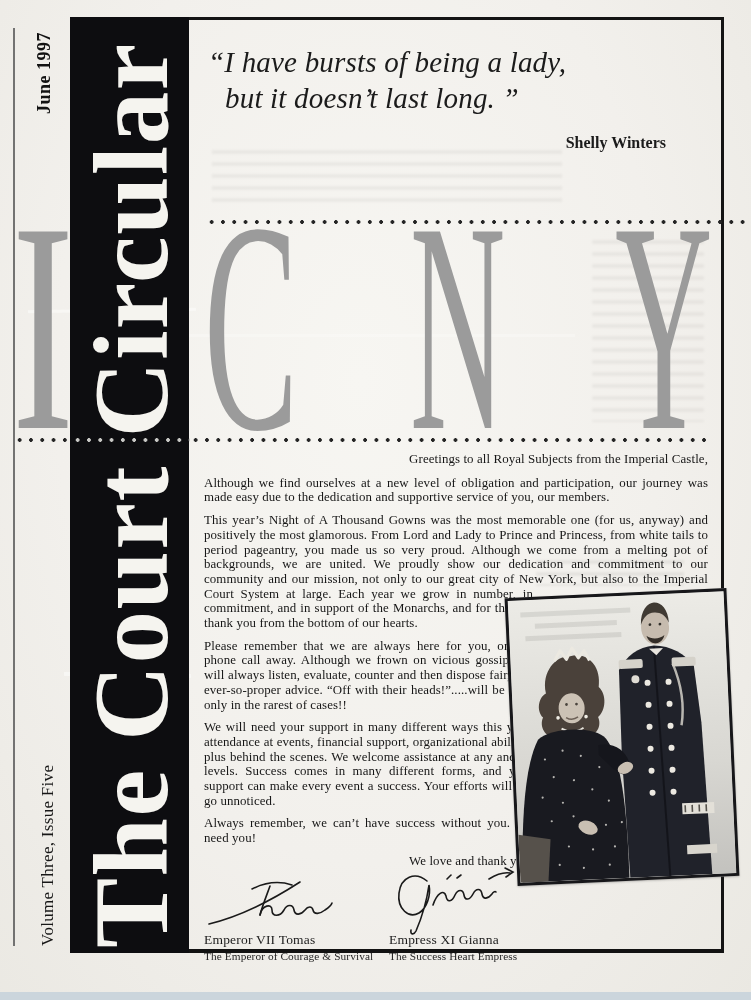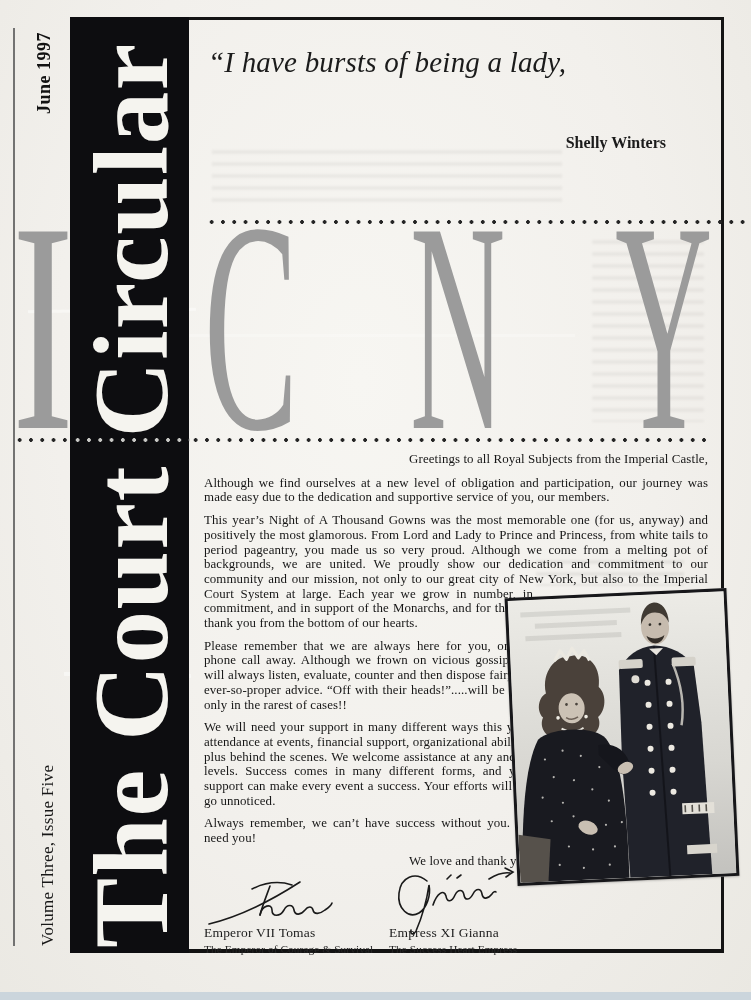--- a/index.html
+++ b/index.html
@@ -75,21 +75,21 @@
   .photo-box    { float:right; clear:right; width:175px; height:300px; }
   .photo-tilt { position:relative; z-index:5; width:216px; height:282px; margin-left:-22px; margin-top:2px;
                 border:3px solid #17171a; background:#dcdbd7; transform:rotate(-2.6deg);
                 box-shadow:0 1px 2px rgba(40,40,40,.25); }
   .photo-tilt svg { display:block; }
 
   .sig-row { display:flex; margin-top:2px; height:48px; }
   .sig-col1 { width:185px; }
   .sig-col2 { flex:1; }
   .sig-col2 svg { margin-top:-12px; }
-  .names-row { display:flex; margin-top:1px; text-align:left; }
+  .names-row { display:flex; margin-top:8px; text-align:left; }
   .name-col1 { width:185px; }
   .sig-name  { font-size:13.5px; letter-spacing:.2px; color:#1c1c1c; }
   .sig-title { font-size:11.3px; color:#262626; margin-top:2px; }
 </style>
 </head>
 <body>
 
 <div class="page">
 
   <div class="edge-line"></div>
@@ -99,20 +99,21 @@
   <div class="rot bar-title">The Court Circular</div>
   <div class="rot volume">Volume Three, Issue Five</div>
 
   <div class="rule-top"></div>
   <div class="rule-right"></div>
   <div class="rule-bottom"></div>
   <div class="bottom-strip"></div>
 
   <div class="quote">
     <div class="l1">“I have bursts of being a lady,</div>
+    <div class="l2">but it doesn’t last long. ”</div>
   </div>
   <div class="quote-attr">Shelly Winters</div>
 
   <div class="ghost ghost-a"></div>
   <div class="ghost ghost-b"></div>
   <div class="ghost ghost-c"></div>
   <div class="crease crease-1"></div>
   <div class="crease crease-2"></div>
   <div class="crease crease-3"></div>
 

